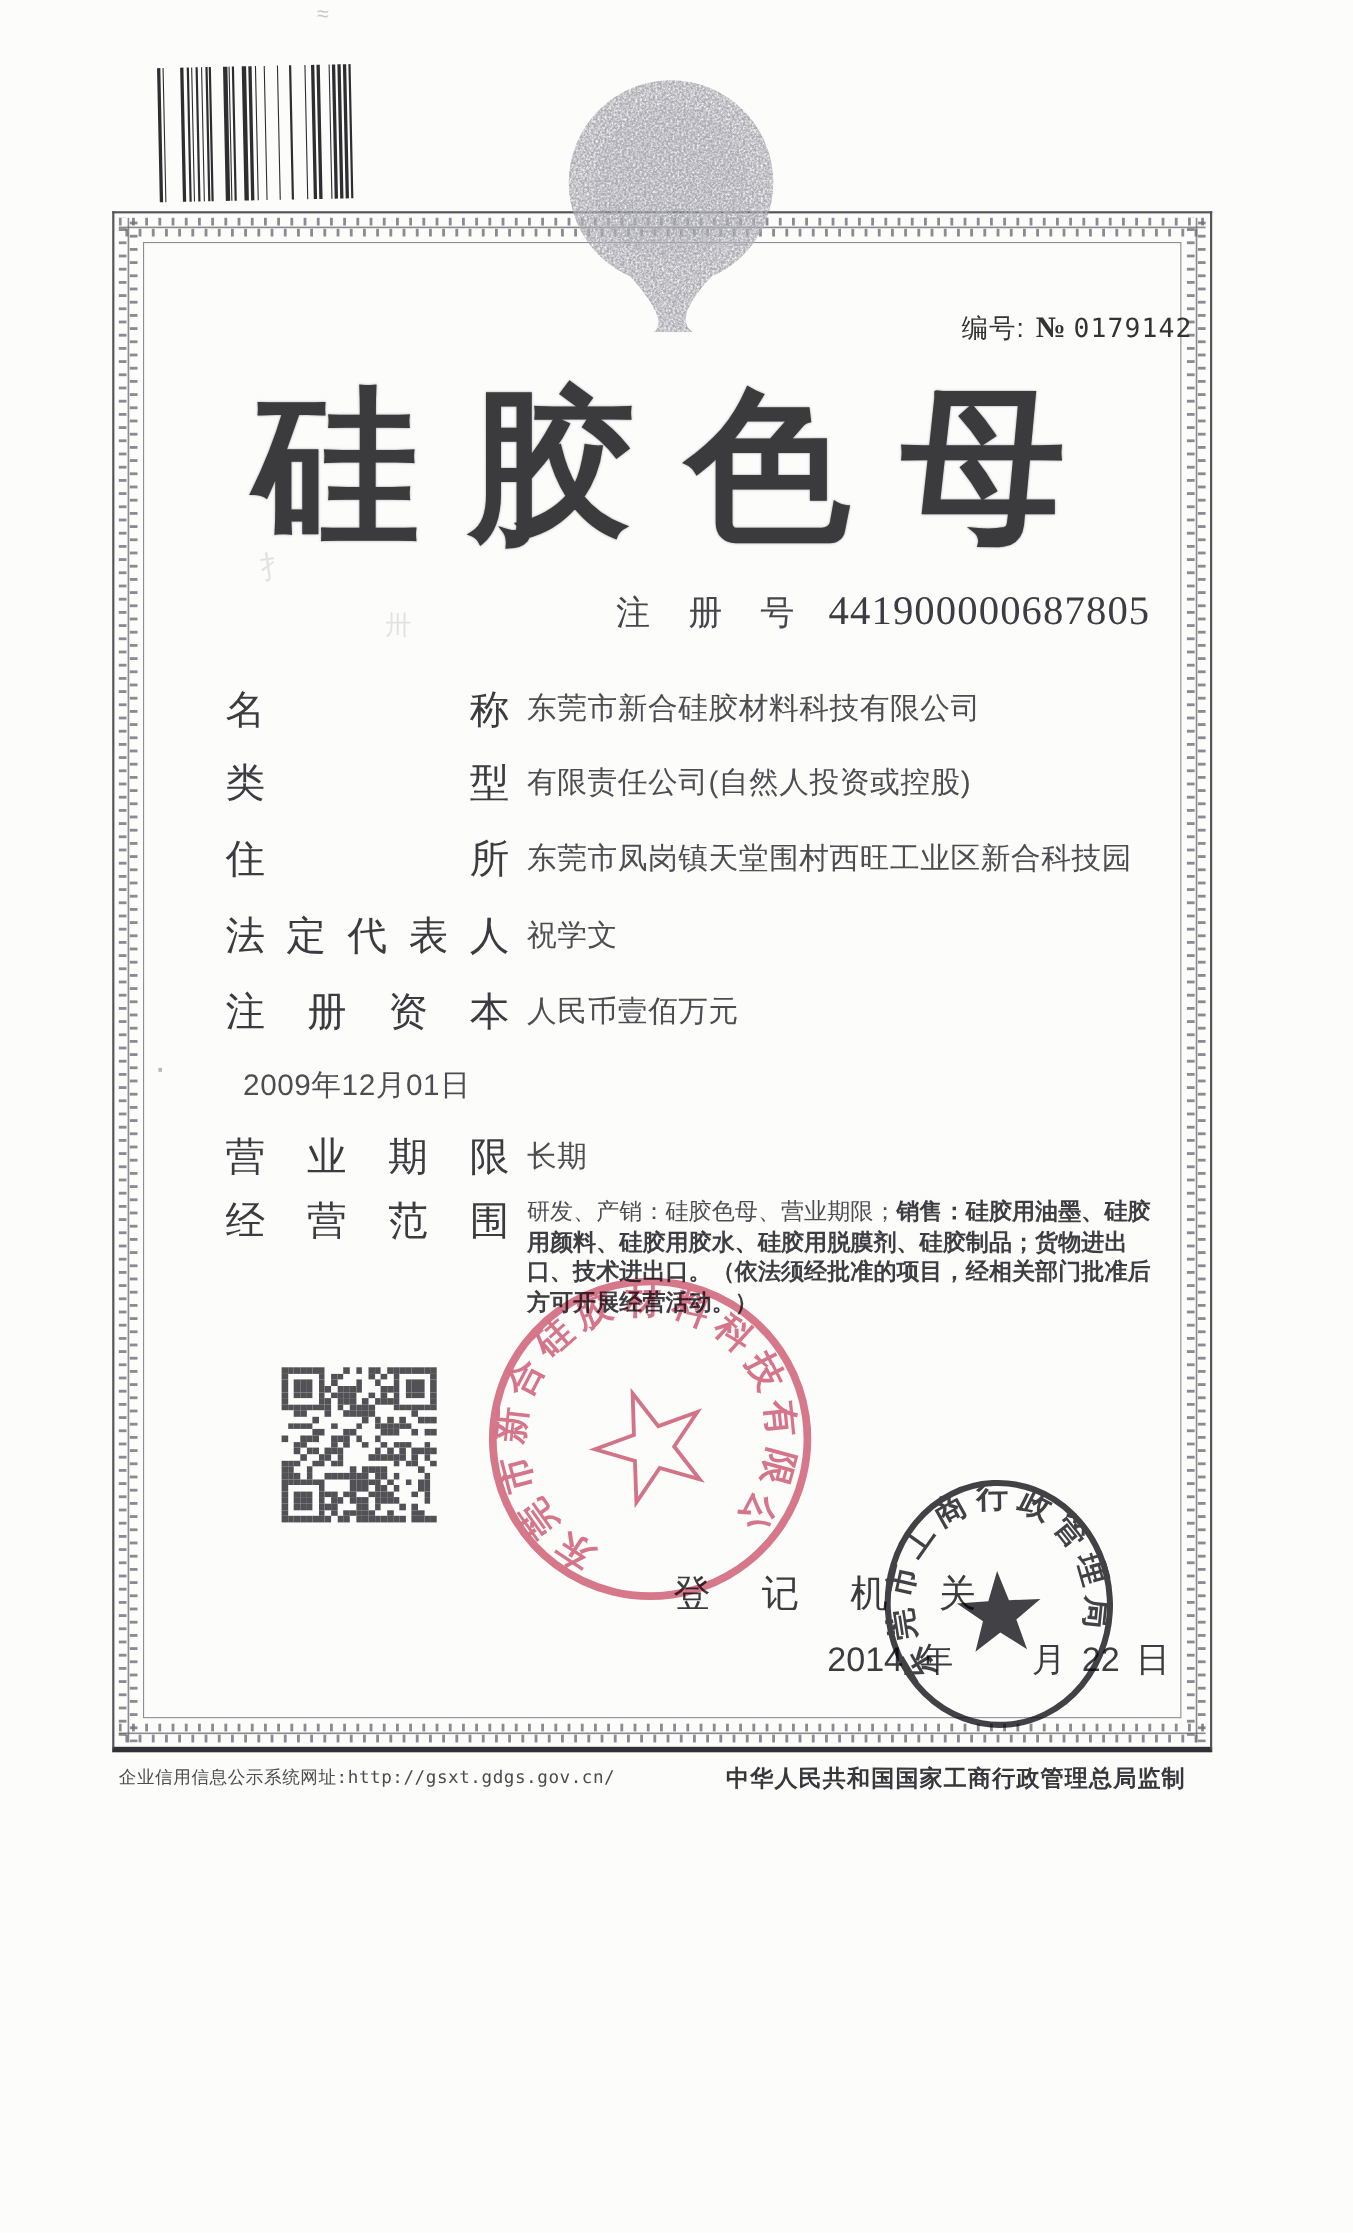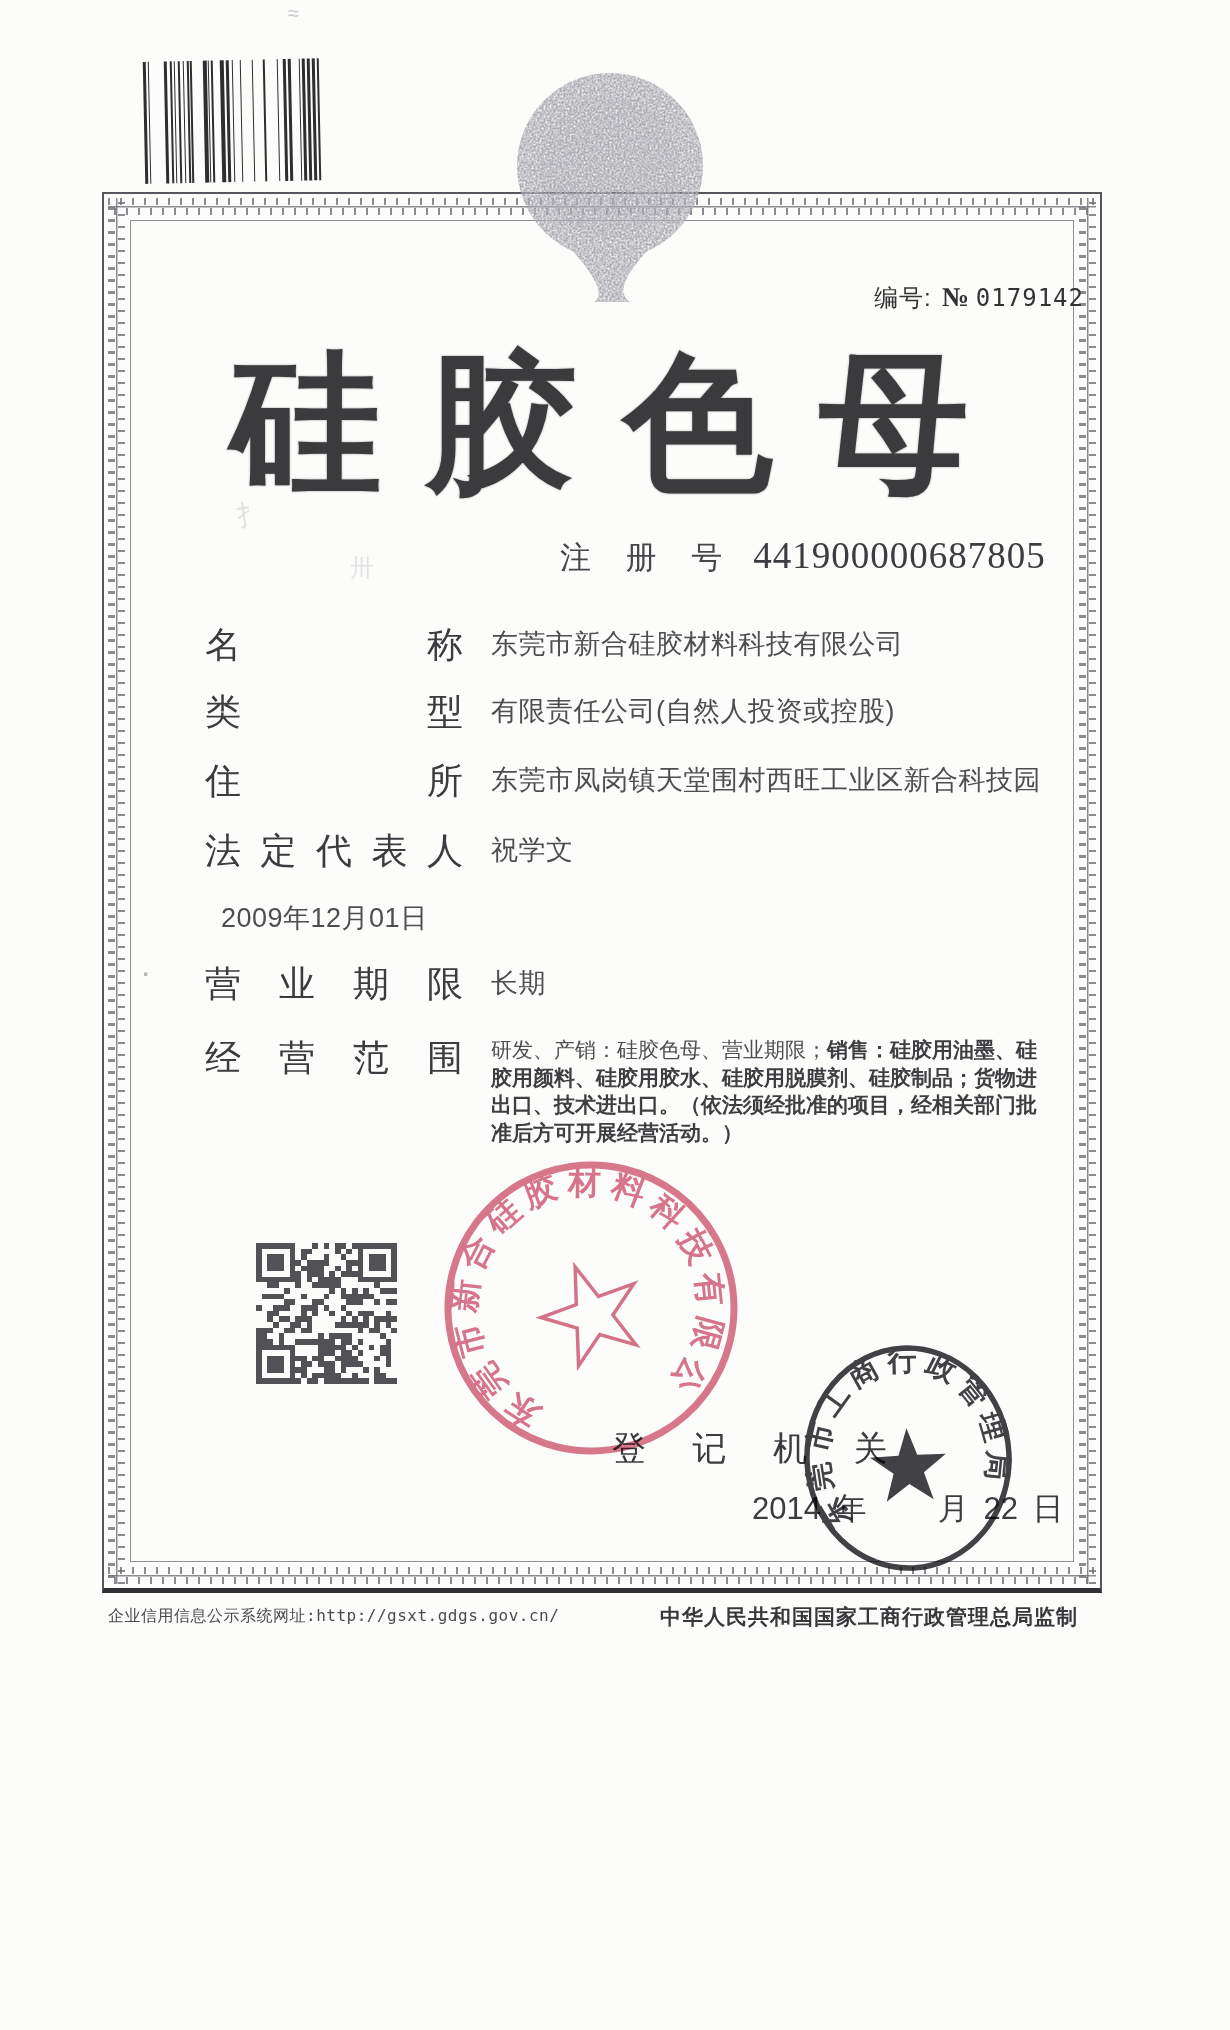--- a/index.html
+++ b/index.html
@@ -49,27 +49,27 @@
          font-weight:bold;color:#3b3b3d;letter-spacing:46px;padding-left:46px;box-sizing:border-box;
          text-shadow:0 0 2px rgba(55,55,58,.55);}
 
   
   .regline{left:560px;top:534px;width:520px;display:flex;align-items:baseline;white-space:nowrap;}
   .regline .lbl{font-size:31px;letter-spacing:13px;color:#46464c;}
   .regline .num{font-family:"Liberation Serif",serif;font-size:37px;color:#3c3c42;margin-left:18px;letter-spacing:1px;}
 
   
   .rows{left:205px;top:612px;width:848px;}
-  .row{display:flex;align-items:center;gap:12px;}
+  .row{display:flex;align-items:center;}
   .row .lbl{width:258px;font-size:36px;color:#3b3b40;text-align:justify;text-align-last:justify;
             flex:none;line-height:1.2;}
   .row .val{margin-left:16px;font-size:27px;color:#4e4e52;letter-spacing:.5px;line-height:1.25;}
   .r-name{height:66px;}.r-type{height:67px;}.r-address{height:71px;}.r-legal{height:70px;}
   .r-capital{height:68px;}.r-established{height:66px;}.r-term{height:64px;}
-  .r-scope{align-items:flex-start;margin-top:20px;}
+  .r-scope{align-items:flex-start;margin-top:4px;}
   .r-scope .val{width:578px;font-size:21px;line-height:27.5px;letter-spacing:0;}
   .r-scope .val .bold{font-weight:bold;color:#3e3e42;}
 
   
   .qr{left:256px;top:1243px;width:141px;height:141px;display:grid;
       grid-template-columns:repeat(25,1fr);grid-template-rows:repeat(25,1fr);opacity:.88;}
   .qr div{background:transparent;}
   .qr div.d{background:#3b3b40;}
 
   
@@ -174,20 +174,24 @@
       <span class="val">有限责任公司(自然人投资或控股)</span>
     </div>
     <div class="row r-address">
       <span class="lbl">住所</span>
       <span class="val">东莞市凤岗镇天堂围村西旺工业区新合科技园</span>
     </div>
     <div class="row r-legal">
       <span class="lbl">法定代表人</span>
       <span class="val">祝学文</span>
     </div>
+    <div class="row r-capital">
+      <span class="lbl">注册资本</span>
+      <span class="val">人民币壹佰万元</span>
+    </div>
     <div class="row r-established">
       <span class="val">2009年12月01日</span>
     </div>
     <div class="row r-term">
       <span class="lbl">营业期限</span>
       <span class="val">长期</span>
     </div>
     <div class="row r-scope">
       <span class="lbl">经营范围</span>
       <span class="val"><span>研发、产销：硅胶色母、营业期限；</span><span class="bold">销售：硅胶用油墨、硅胶用颜料、硅胶用胶水、硅胶用脱膜剂、硅胶制品；货物进出口、技术进出口。（依法须经批准的项目，经相关部门批准后方可开展经营活动。）</span></span>

